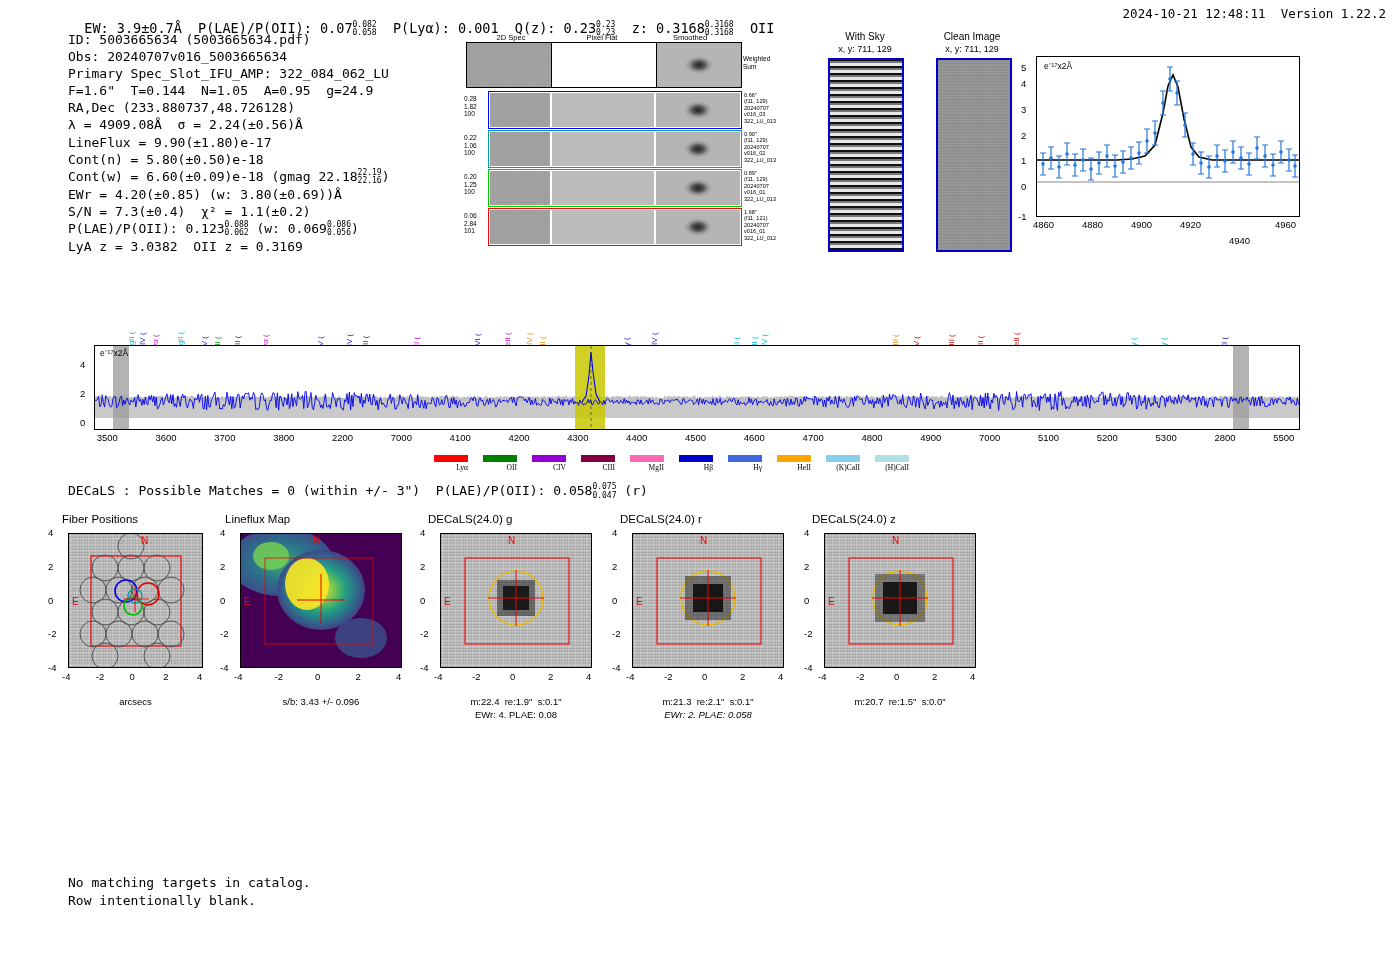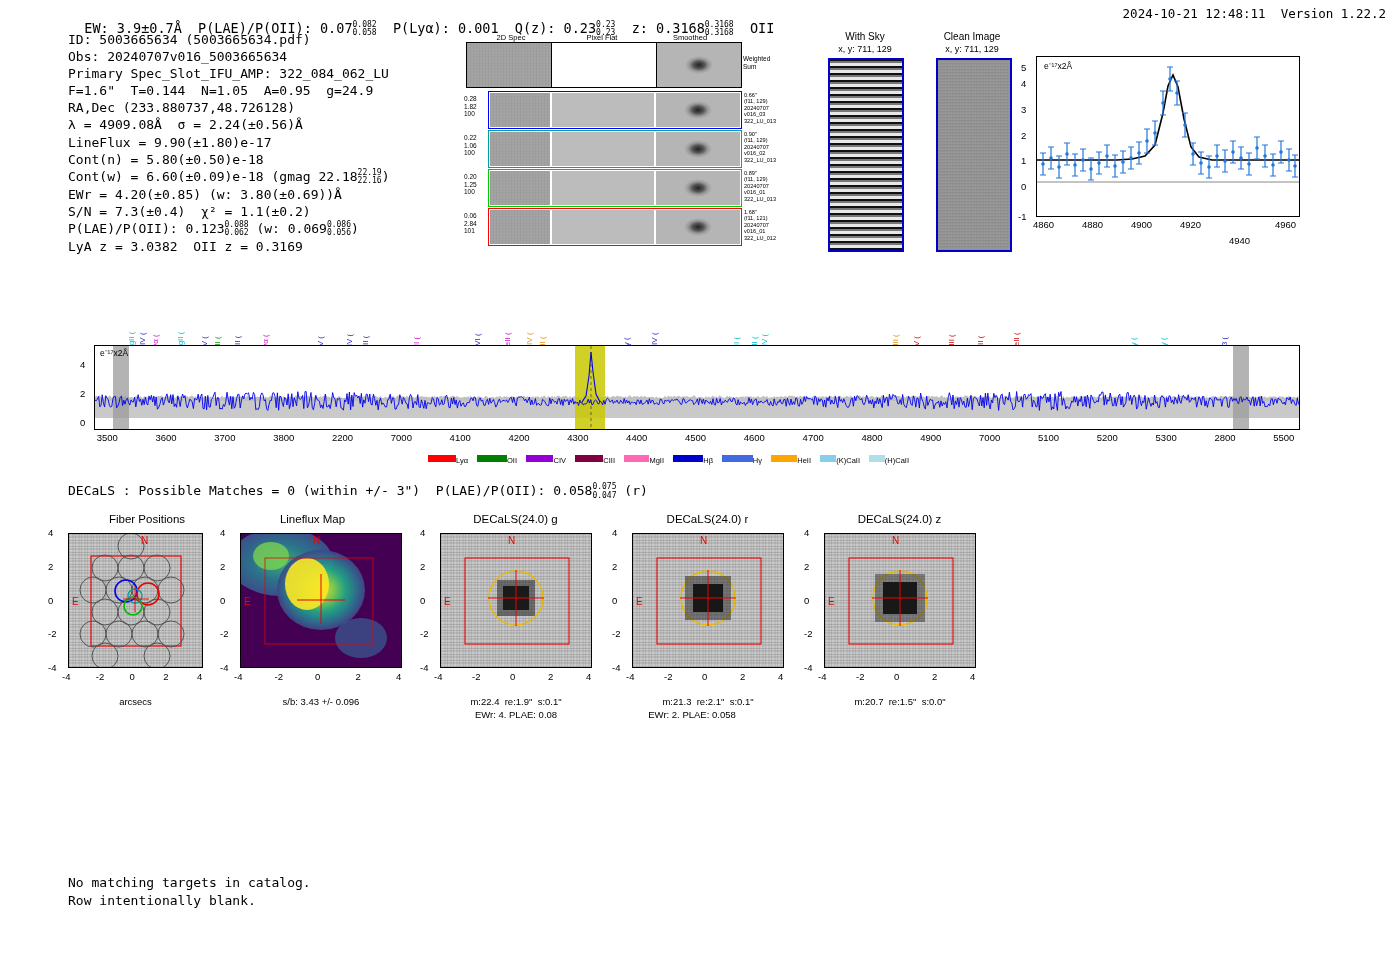--- a/index.html
+++ b/index.html
@@ -58,27 +58,27 @@
   .ticklab{position:absolute;font-size:9.5px;font-family:"Liberation Sans",sans-serif;}
 
   
   .vlabel{
     position:absolute;transform-origin:left bottom;transform:rotate(-90deg);
     font-size:8px;font-family:"Liberation Sans",sans-serif;white-space:nowrap;
   }
 
   
   #legend{position:absolute;left:428px;top:455px;font-size:7.5px;font-family:"Liberation Sans",sans-serif;display:flex;gap:9px;align-items:flex-start;}
-  .lgitem{display:flex;flex-direction:row;align-items:flex-start;width:40px;}
+  .lgitem{display:flex;flex-direction:column;align-items:flex-end;width:40px;font-family:Liberation Serif, serif;}
   .lgbar{width:34px;height:7px;}
   .lglab{margin-top:1px;}
 
   
   #decalsHead{position:absolute;left:68px;top:483px;font-size:13px;white-space:pre;}
-  .panelTitle{position:absolute;font-size:11.5px;font-family:"Liberation Sans",sans-serif;text-align:center;}
+  .panelTitle{position:absolute;font-size:11.5px;font-family:"Liberation Sans",sans-serif;text-align:left;}
   .cap{position:absolute;font-size:9.5px;font-family:"Liberation Sans",sans-serif;text-align:center;white-space:pre;line-height:12.5px;}
 
   .greynoise{
     background-color:#c9c9c9;
     background-image:
       repeating-linear-gradient(0deg, rgba(0,0,0,.18) 0px, rgba(255,255,255,.18) 2px, rgba(0,0,0,.12) 4px, rgba(255,255,255,.14) 6px),
       repeating-linear-gradient(90deg, rgba(0,0,0,.16) 0px, rgba(255,255,255,.16) 2px, rgba(0,0,0,.1) 4px, rgba(255,255,255,.12) 6px);
   }
 
   #footer{position:absolute;left:68px;top:874px;font-size:13px;line-height:17.5px;white-space:pre;}
@@ -498,21 +498,21 @@
     <circle cx="75" cy="64" r="27" fill="none" stroke="#e8b800" stroke-width="1.4"></circle>
     <rect x="60" y="50" width="30" height="28" fill="#0d0d0d"></rect>
     <rect x="52" y="42" width="46" height="44" fill="#222" opacity="0.5"></rect>
     <line x1="75" y1="36" x2="75" y2="92" stroke="#ee0000" stroke-width="1"></line>
     <line x1="47" y1="64" x2="103" y2="64" stroke="#ee0000" stroke-width="1"></line>
   </svg>
 </div>
 <div style="position:absolute;left:700px;top:535px;color:#ee0000;font-size:10px;font-family:'Liberation Sans',sans-serif;">N</div>
 <div style="position:absolute;left:636px;top:596px;color:#ee0000;font-size:10px;font-family:'Liberation Sans',sans-serif;">E</div>
 <div class="cap" style="left:632px;top:696px;width:152px;">m:21.3  re:2.1"  s:0.1"</div>
-<div class="cap" style="left:616px;top:709px;width:152px;">EWr: 2. PLAE: 0.058</div>
+<div class="cap" style="left:632px;top:709px;width:152px;font-style:italic;">EWr: 2. PLAE: 0.058</div>
 
 <div class="panelTitle" style="left:812px;top:513px;width:175px;">DECaLS(24.0) z</div>
 <div class="axisbox greynoise" style="left:824px;top:533px;width:152px;height:135px;">
   <svg width="150" height="133" viewBox="0 0 150 133">
     <rect x="24" y="24" width="104" height="86" fill="none" stroke="#ee0000" stroke-width="1.1"></rect>
     <circle cx="75" cy="64" r="27" fill="none" stroke="#e8b800" stroke-width="1.4"></circle>
     <rect x="58" y="48" width="34" height="32" fill="#111"></rect>
     <rect x="50" y="40" width="50" height="48" fill="#222" opacity="0.45"></rect>
     <line x1="75" y1="36" x2="75" y2="92" stroke="#ee0000" stroke-width="1"></line>
     <line x1="47" y1="64" x2="103" y2="64" stroke="#ee0000" stroke-width="1"></line>

